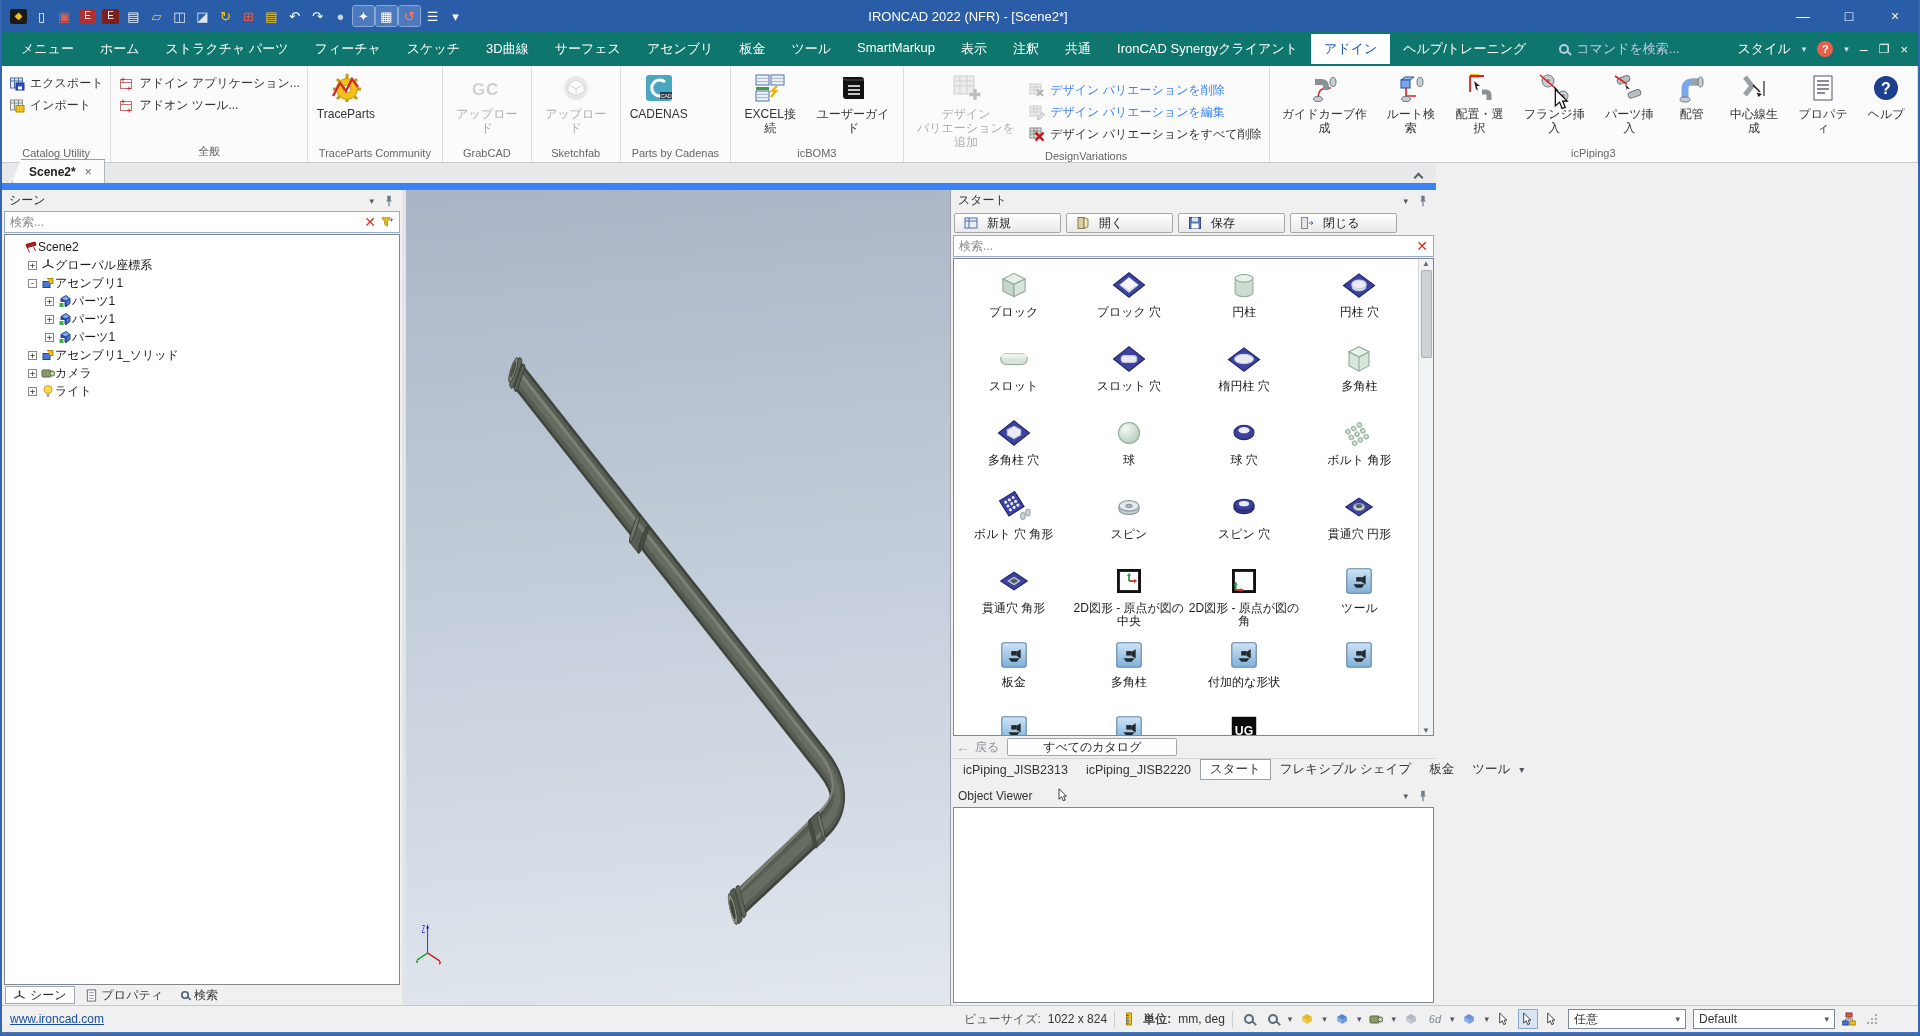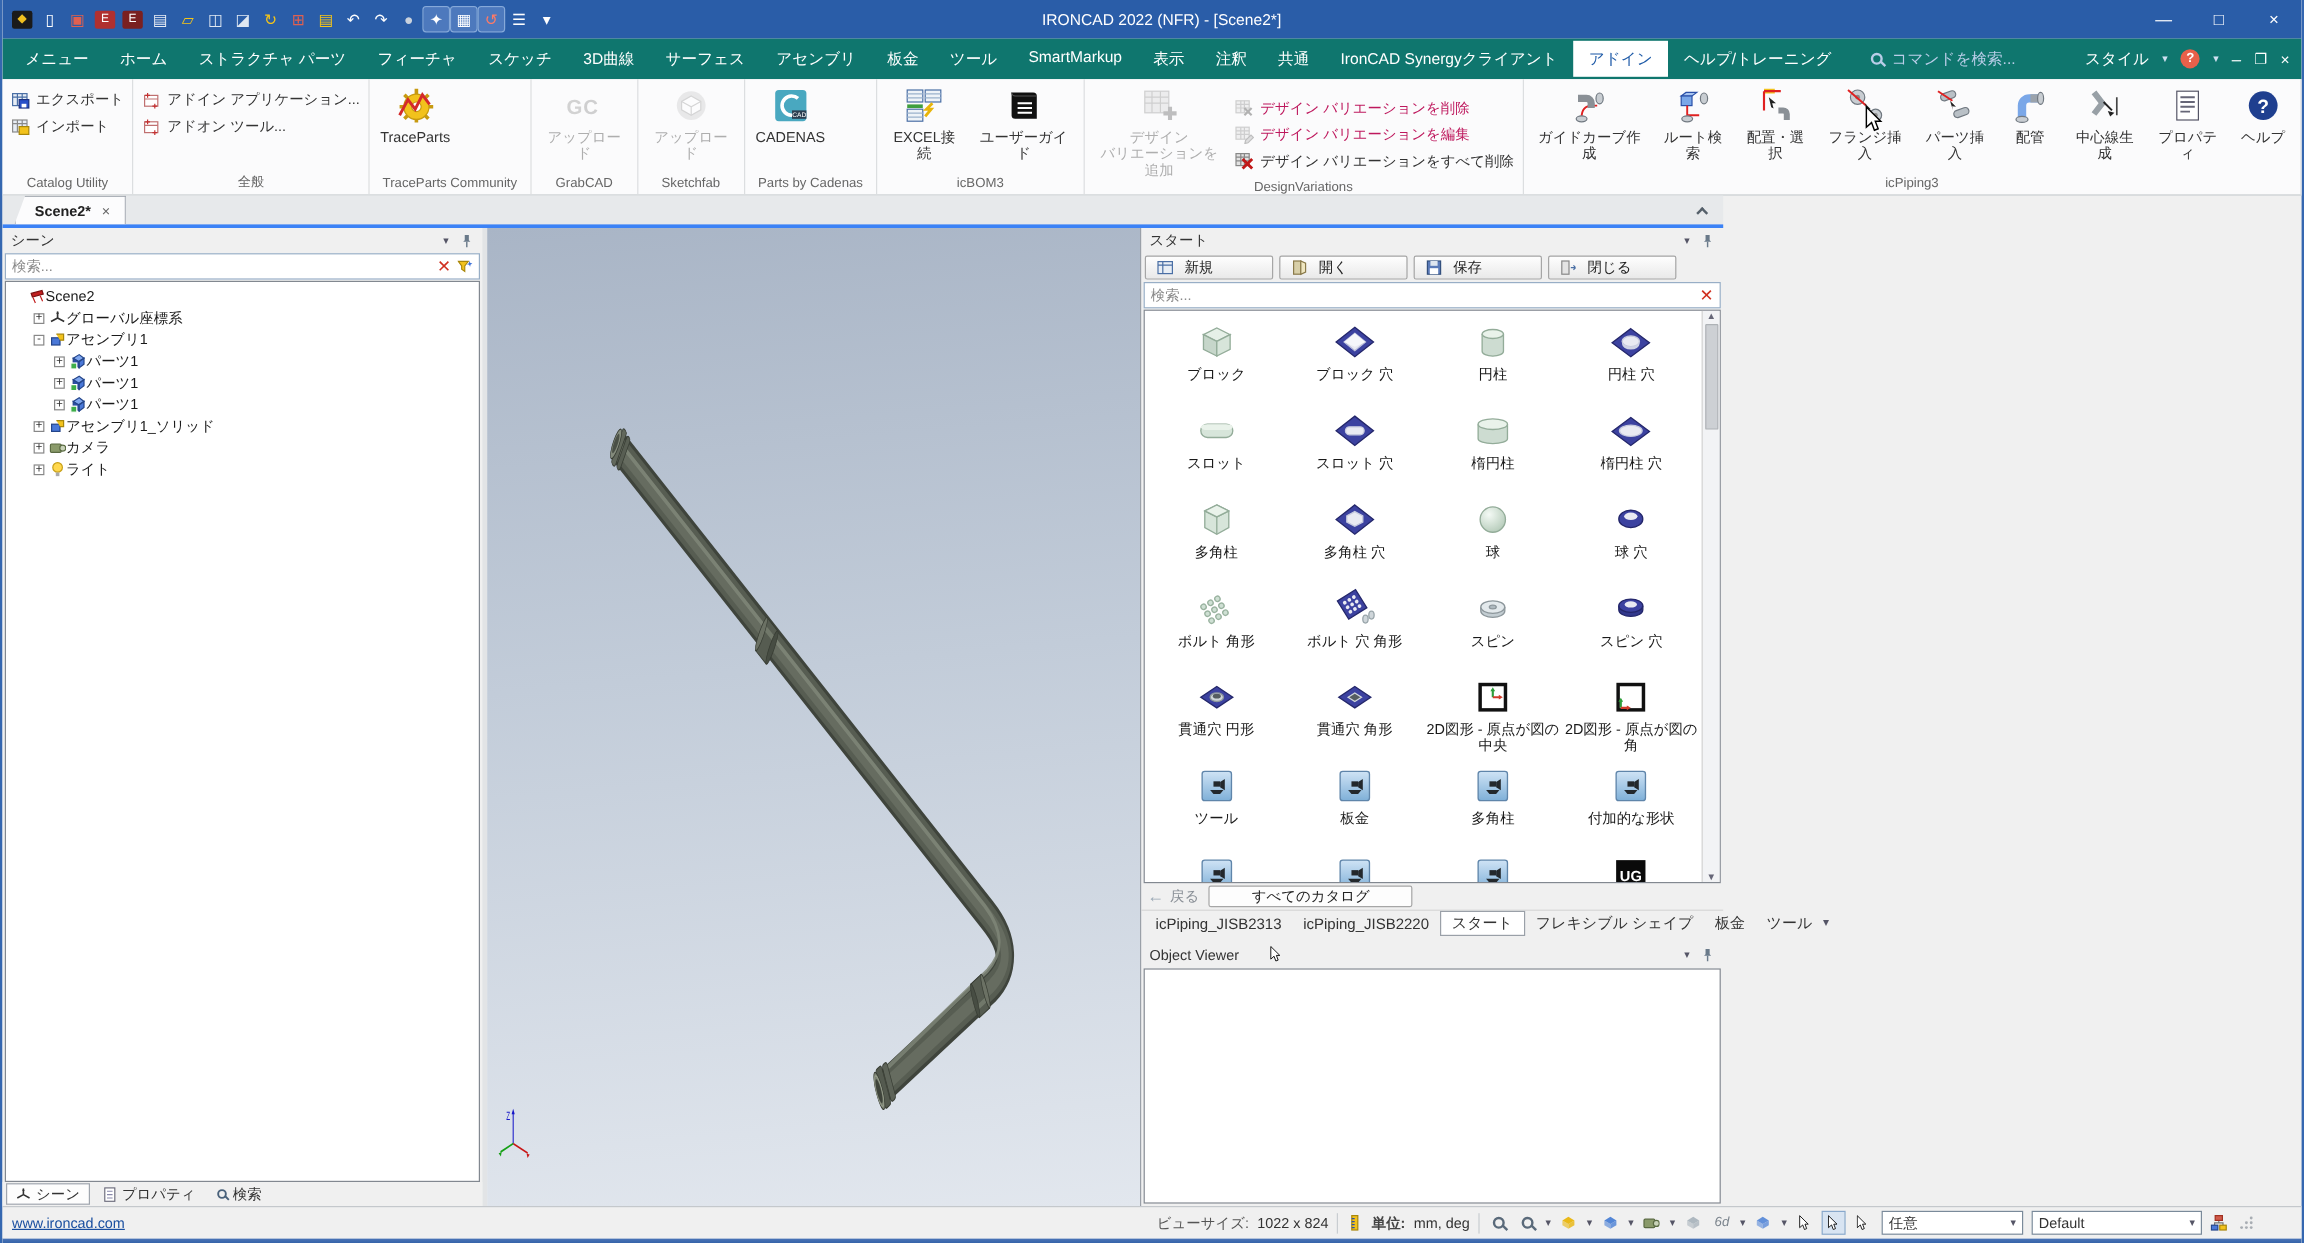--- a/index.html
+++ b/index.html
@@ -32,25 +32,25 @@
   .rb-group{display:flex;flex-direction:column;border-right:1px solid #dcdee0;padding:2px 3px 0}
   .rb-caption{margin-top:auto;text-align:center;font-size:11px;color:#666;padding:1px 8px 3px;white-space:nowrap}
   .rb-content{display:flex;align-items:flex-start;flex:1}
   .rb-content.center{align-items:center}
   .rb-big{display:flex;flex-direction:column;align-items:center;min-width:56px;padding:2px 6px 0;gap:2px;color:#333}
   .rb-big .lbl{font-size:12px;white-space:pre-line;text-align:center;line-height:1.15}
   .rb-big.disabled{color:#aeaeae}
   .disabled svg{opacity:.45;filter:grayscale(1)}
   .rb-smalls{display:flex;flex-direction:column;gap:5px;padding:7px 4px 0}
   .rb-small{display:flex;align-items:center;gap:5px;font-size:12px;color:#333;white-space:nowrap}
-  .rb-small.disabled{color:#be185d}
+  .rb-small.disabled{color:#3b82f6}
 
   
   #left-stack{width:1434px;display:flex;flex-direction:column}
-  #doctabrow{position:relative;height:27px;background:#e7e9eb;border-bottom:3px solid #3b82f6;display:flex;align-items:flex-end;padding-left:10px}
+  #doctabrow{position:relative;height:27px;background:#e7e9eb;border-bottom:7px solid #3b82f6;display:flex;align-items:flex-end;padding-left:10px}
   .doctab{display:flex;align-items:center;gap:9px;height:24px;background:#fcfcfd;border:1px solid #9aa0a8;border-bottom:none;padding:0 12px 0 16px;font-weight:bold;color:#222;clip-path:polygon(9px 0,100% 0,100% 100%,0 100%)}
   .doctab .x{font-weight:normal;color:#666}
   .chev-up{position:absolute;right:14px;top:11px;width:7px;height:7px;border-left:2px solid #55606a;border-top:2px solid #55606a;transform:rotate(45deg)}
 
   
   #main{display:flex;height:842px}
   #mainrow{display:flex;flex:1;min-height:0}
 
   
   #leftpanel{width:404px;display:flex;flex-direction:column;background:#f0f0f0;border-right:4px solid #e2e4e6}
@@ -975,26 +975,20 @@
                   <span>スロット</span>
                 </div>
                 <div class="cat-item">
                   <svg width="40" height="40" class="ico">
                     <use href="#sym-slot-hole" xlink:href="#sym-slot-hole"></use>
                   </svg>
                   <span>スロット 穴</span>
                 </div>
                 <div class="cat-item">
                   <svg width="40" height="40" class="ico">
-                    <use href="#sym-ellcyl" xlink:href="#sym-ellcyl"></use>
-                  </svg>
-                  <span>楕円柱</span>
-                </div>
-                <div class="cat-item">
-                  <svg width="40" height="40" class="ico">
                     <use href="#sym-ellcyl-hole" xlink:href="#sym-ellcyl-hole"></use>
                   </svg>
                   <span>楕円柱 穴</span>
                 </div>
                 <div class="cat-item">
                   <svg width="40" height="40" class="ico">
                     <use href="#sym-prism" xlink:href="#sym-prism"></use>
                   </svg>
                   <span>多角柱</span>
                 </div>

